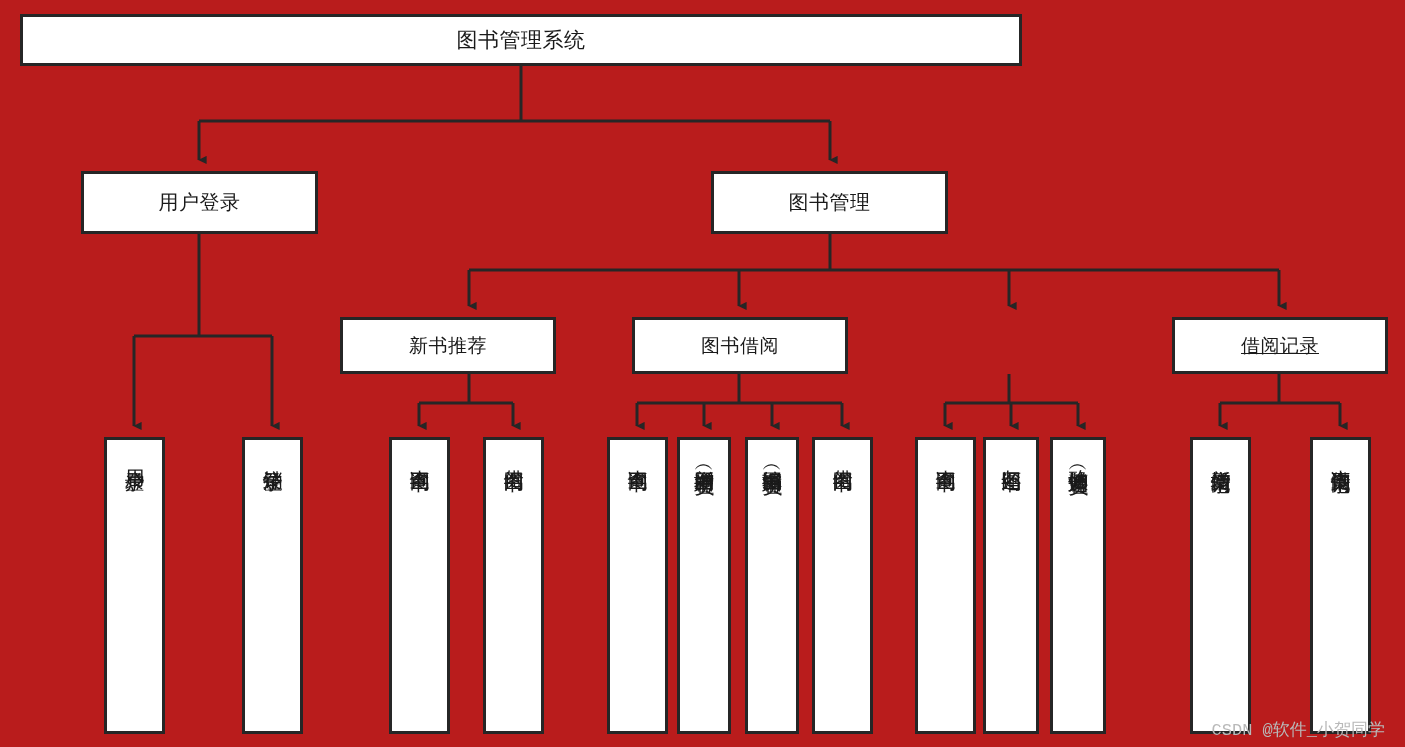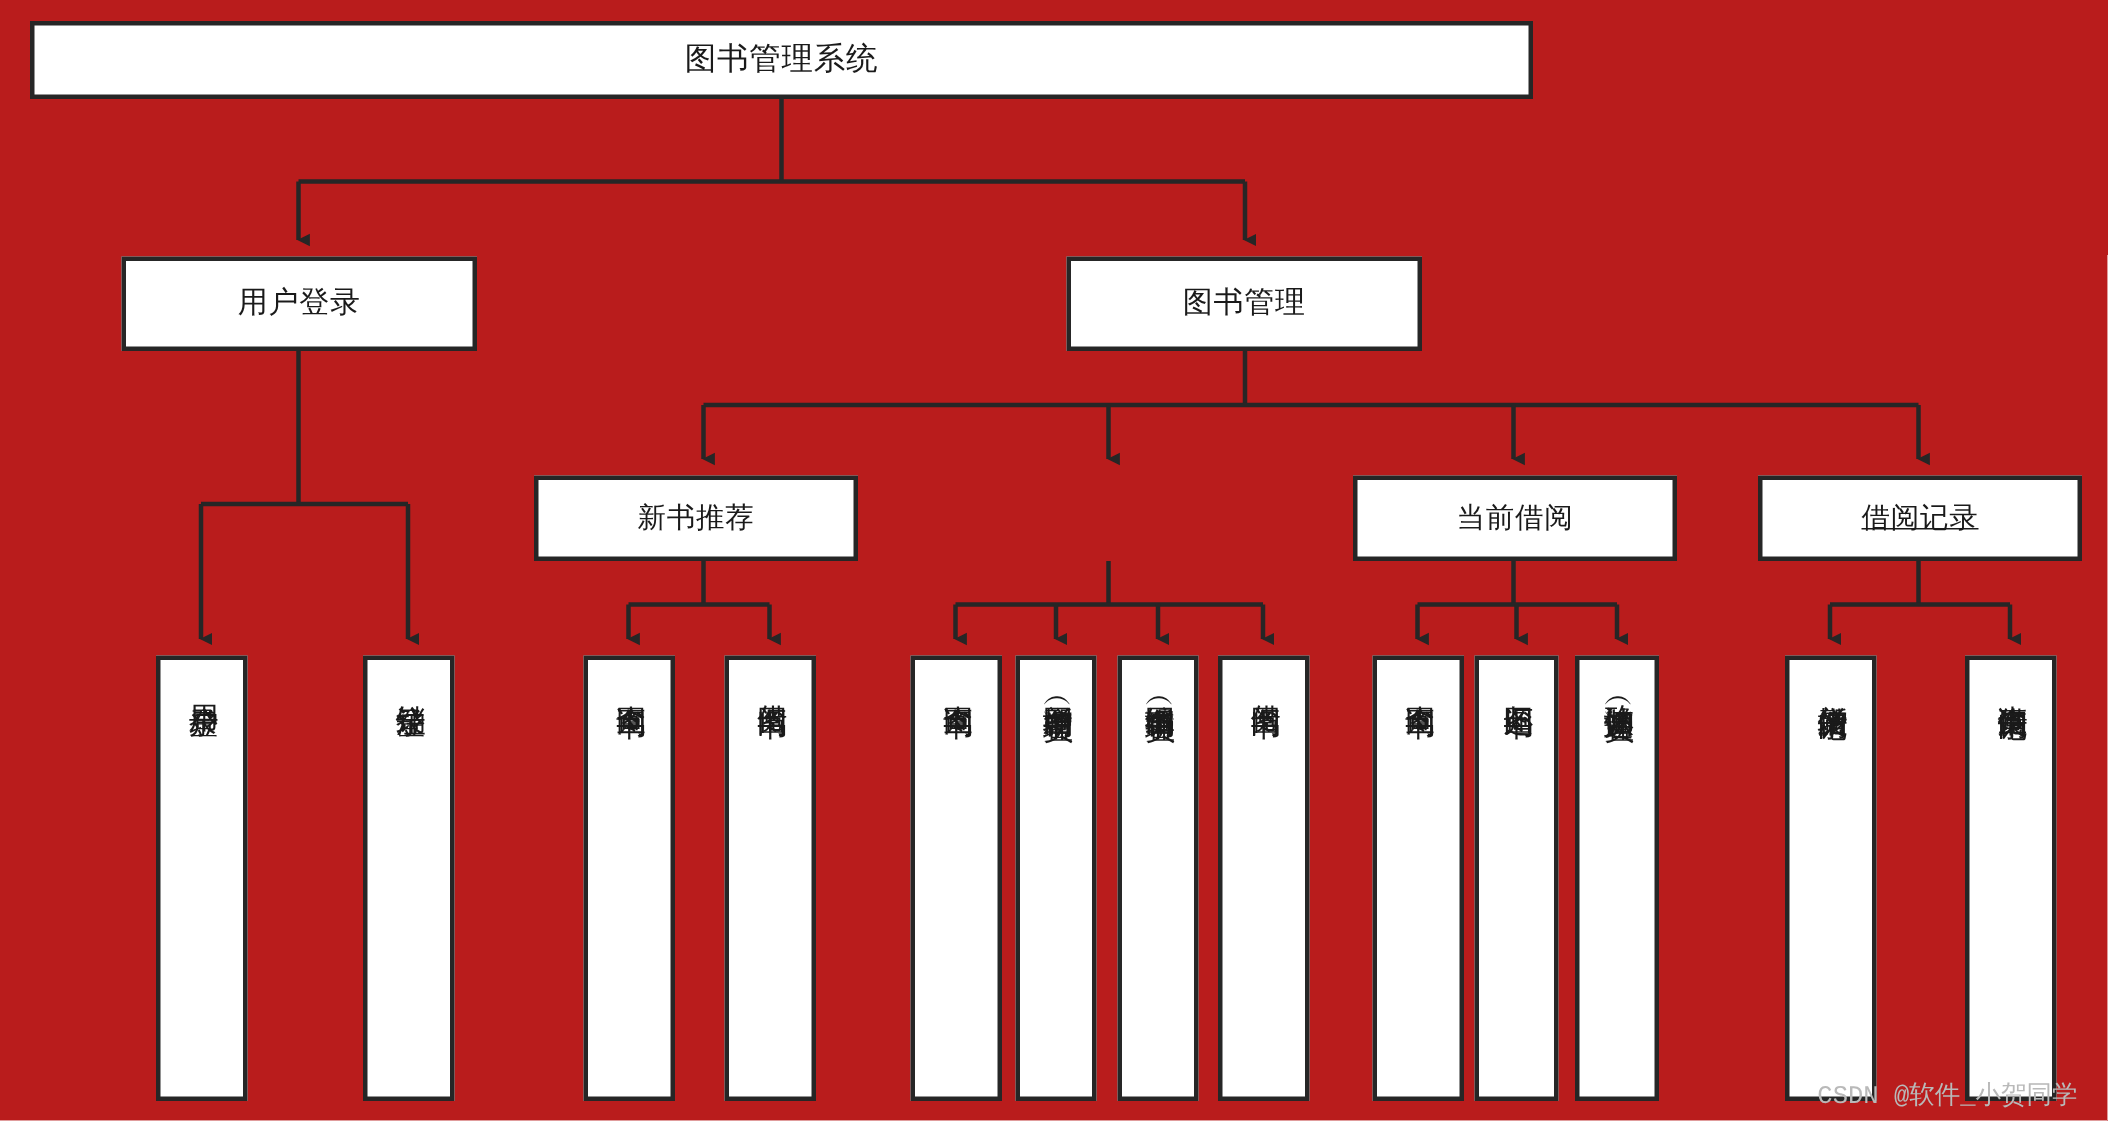--- a/index.html
+++ b/index.html
@@ -129,25 +129,25 @@
     <span class="lbl">图书管理系统</span>
   </div>
 
   <div class="node level2" style="left: 81px; top: 171px; width: 237px; height: 63px;">
     <span class="lbl">用户登录</span>
   </div>
   <div class="node level2" style="left: 711px; top: 171px; width: 237px; height: 63px;">
     <span class="lbl">图书管理</span>
   </div>
 
-  <div class="node level3" style="left: 356px; top: 317px; width: 216px; height: 57px;">
+  <div class="node level3" style="left: 340px; top: 317px; width: 216px; height: 57px;">
     <span class="lbl">新书推荐</span>
   </div>
-  <div class="node level3" style="left: 902px; top: 317px; width: 216px; height: 57px;">
-    <span class="lbl">当前借阅</span>
+  <div class="node level3" style="left: 632px; top: 317px; width: 216px; height: 57px;">
+    <span class="lbl">图书借阅</span>
   </div>
   <div class="node level3" style="left: 1172px; top: 317px; width: 216px; height: 57px; text-decoration: underline;">
     <span class="lbl">借阅记录</span>
   </div>
 
   <div class="node leaf" style="left: 104px; top: 437px; width: 61px; height: 297px;">
     <span class="lbl">用户登录</span>
   </div>
   <div class="node leaf" style="left: 242px; top: 437px; width: 61px; height: 297px;">
     <span class="lbl">注销登录</span>

